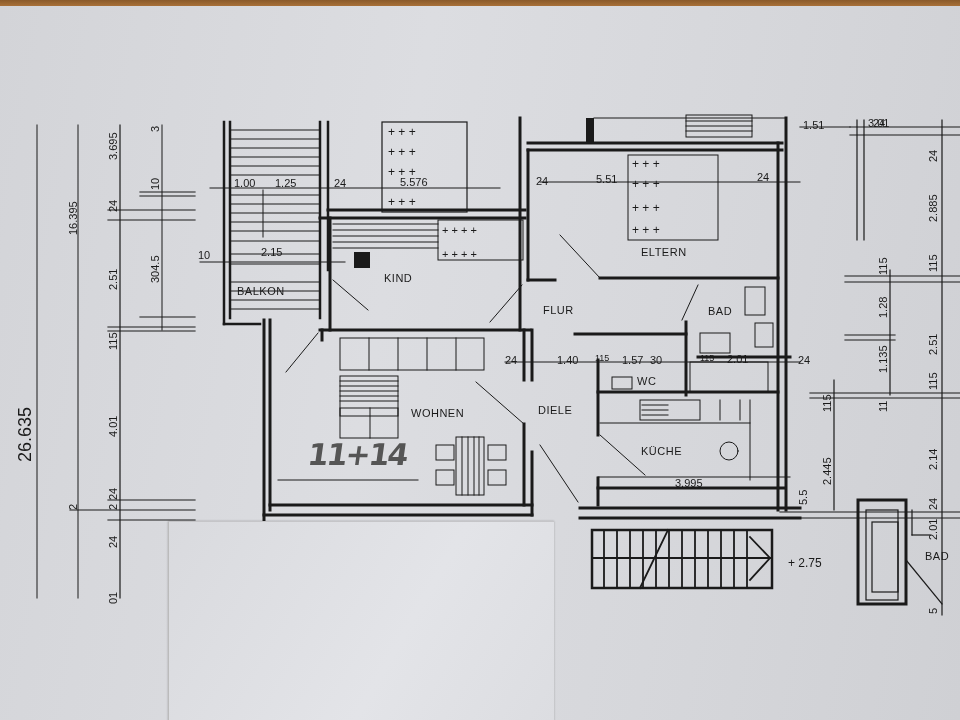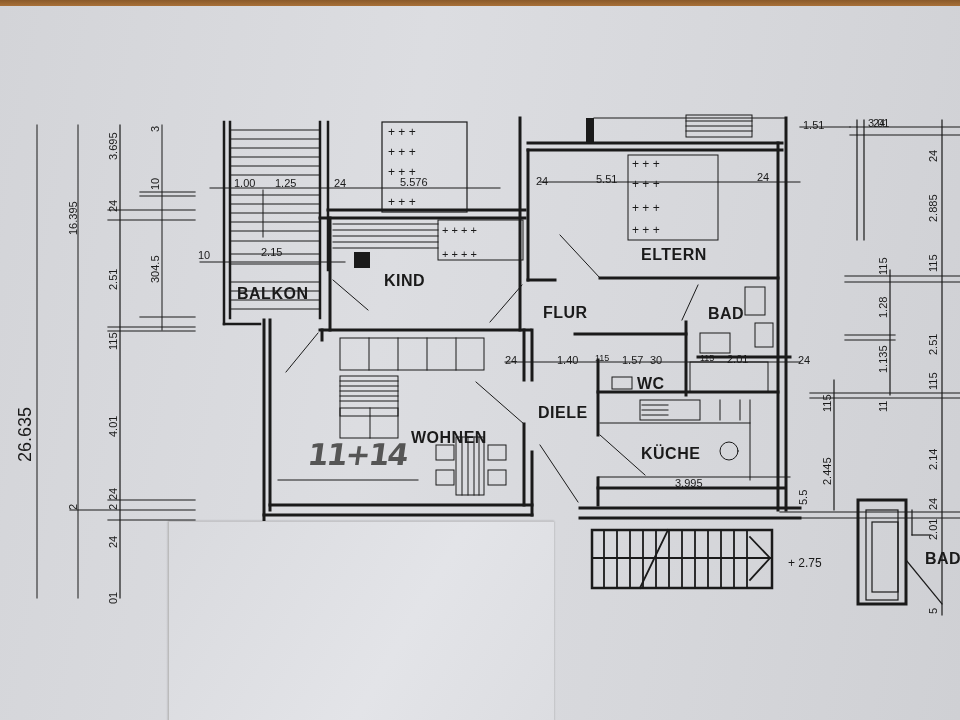--- a/index.html
+++ b/index.html
@@ -2,21 +2,21 @@
 <html><head>
 <meta charset="utf-8">
 <style>
   html,body{margin:0;padding:0;}
   body{width:960px;height:720px;position:relative;overflow:hidden;background:#c9c9cc;font-family:"Liberation Sans",sans-serif;}
   .table-edge{position:absolute;left:0;top:0;width:960px;height:6px;background:linear-gradient(#8a5a2a,#a87038);}
   .paper{position:absolute;left:0;top:4px;width:960px;height:716px;background:linear-gradient(100deg,#d3d4d8 0%,#dcdde1 40%,#d6d7db 70%,#cfd0d4 100%);}
   .overlay-sheet{position:absolute;left:168px;top:521px;width:385px;height:199px;background:linear-gradient(120deg,#d9dade,#e3e4e8 60%,#dcdde1);box-shadow:0 0 2px rgba(0,0,0,.25);border-left:1px solid #bbb;border-top:1px solid #c5c5c8;}
   svg.plan{position:absolute;left:0;top:0;}
   .lbl{position:absolute;color:#1a1a1a;white-space:nowrap;line-height:1;}
-  .room{font-size:16px;letter-spacing:.5px;font-weight:bold;}
+  .room{font-size:11px;letter-spacing:.5px;}
   .dim{font-size:11px;}
   .rot{transform:rotate(-90deg);transform-origin:left top;}
   .big{font-size:18px;}
   .hand{font-family:"DejaVu Sans",sans-serif;font-size:30px;font-weight:bold;color:#555;letter-spacing:-2px;transform:skewX(-8deg);}
 </style>
 </head>
 <body>
 
 <div class="paper"></div>
 <div class="table-edge"></div>
@@ -259,21 +259,21 @@
 
 <div class="overlay-sheet"></div>
 
 <div class="lbl room" style="left:237px;top:286px;">BALKON</div>
 <div class="lbl room" style="left:384px;top:273px;">KIND</div>
 <div class="lbl room" style="left:641px;top:247px;">ELTERN</div>
 <div class="lbl room" style="left:543px;top:305px;">FLUR</div>
 <div class="lbl room" style="left:708px;top:306px;">BAD</div>
 <div class="lbl room" style="left:637px;top:376px;">WC</div>
 <div class="lbl room" style="left:538px;top:405px;">DIELE</div>
-<div class="lbl room" style="left:411px;top:408px;margin-top:22px;">WOHNEN</div>
+<div class="lbl room" style="left:411px;top:408px;">WOHNEN</div>
 <div class="lbl room" style="left:641px;top:446px;">KÜCHE</div>
 <div class="lbl room" style="left:925px;top:551px;">BAD</div>
 
 <div class="lbl hand" style="left:308px;top:440px;">11+14</div>
 
 <div class="lbl dim" style="left:788px;top:557px;font-size:12px;">+ 2.75</div>
 
 <div class="lbl big rot" style="left:16px;top:462px;">26.635</div>
 <div class="lbl dim rot" style="left:68px;top:235px;">16.395</div>
 <div class="lbl dim rot" style="left:108px;top:160px;">3.695</div>

